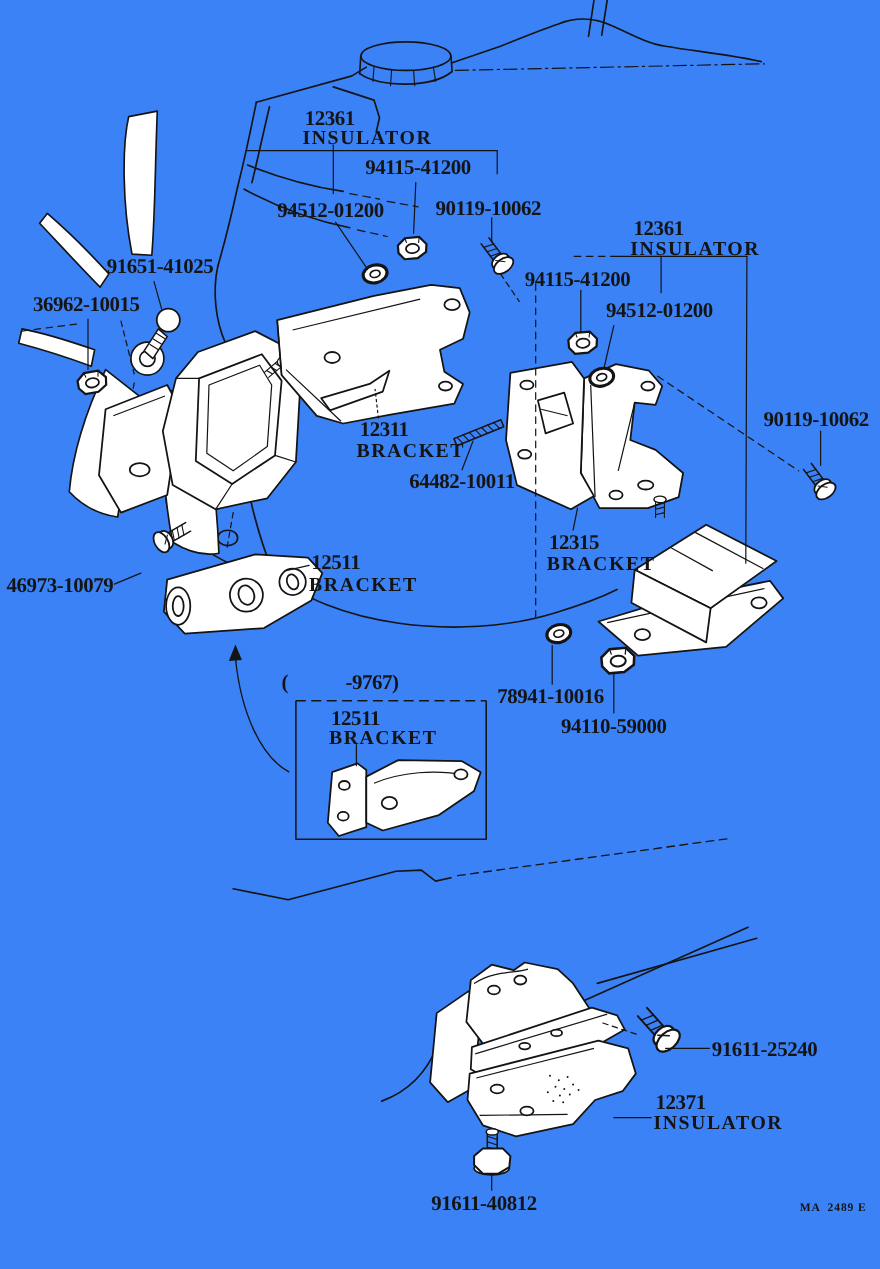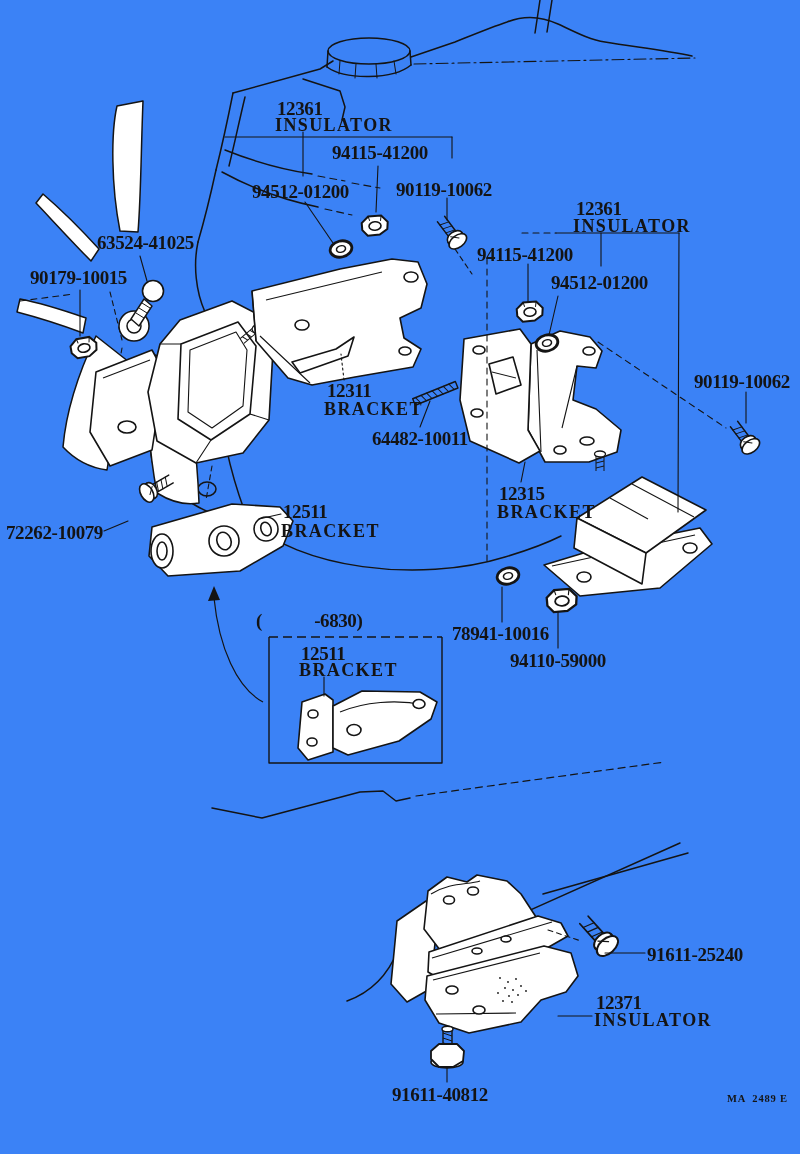--- a/index.html
+++ b/index.html
@@ -250,32 +250,32 @@
 
 <div class="lbl num" style="left:277px;top:99px">12361</div>
 <div class="lbl sub" style="left:275px;top:116px">INSULATOR</div>
 <div class="lbl num" style="left:332px;top:143px">94115-41200</div>
 <div class="lbl num" style="left:252px;top:182px">94512-01200</div>
 <div class="lbl num" style="left:396px;top:180px">90119-10062</div>
 <div class="lbl num" style="left:576px;top:199px">12361</div>
 <div class="lbl sub" style="left:573px;top:217px">INSULATOR</div>
 <div class="lbl num" style="left:477px;top:245px">94115-41200</div>
 <div class="lbl num" style="left:551px;top:273px">94512-01200</div>
-<div class="lbl num" style="left:97px;top:233px">63524-41025</div>
-<div class="lbl num" style="left:30px;top:268px">90179-10015</div>
+<div class="lbl num" style="left:97px;top:233px">91651-41025</div>
+<div class="lbl num" style="left:30px;top:268px">36962-10015</div>
 <div class="lbl num" style="left:327px;top:381px">12311</div>
 <div class="lbl sub" style="left:324px;top:400px">BRACKET</div>
 <div class="lbl num" style="left:372px;top:429px">64482-10011</div>
 <div class="lbl num" style="left:694px;top:372px">90119-10062</div>
 <div class="lbl num" style="left:499px;top:484px">12315</div>
 <div class="lbl sub" style="left:497px;top:503px">BRACKET</div>
 <div class="lbl num" style="left:283px;top:502px">12511</div>
 <div class="lbl sub" style="left:281px;top:522px">BRACKET</div>
-<div class="lbl num" style="left:6px;top:523px">72262-10079</div>
-<div class="lbl num" style="left:256px;top:611px">(            -6830)</div>
+<div class="lbl num" style="left:6px;top:523px">46973-10079</div>
+<div class="lbl num" style="left:256px;top:611px">(            -9767)</div>
 <div class="lbl num" style="left:301px;top:644px">12511</div>
 <div class="lbl sub" style="left:299px;top:661px">BRACKET</div>
 <div class="lbl num" style="left:452px;top:624px">78941-10016</div>
 <div class="lbl num" style="left:510px;top:651px">94110-59000</div>
 <div class="lbl num" style="left:647px;top:945px">91611-25240</div>
 <div class="lbl num" style="left:596px;top:993px">12371</div>
 <div class="lbl sub" style="left:594px;top:1011px">INSULATOR</div>
 <div class="lbl num" style="left:392px;top:1085px">91611-40812</div>
 <div class="lbl tiny" style="left:727px;top:1094px">MA  2489 E</div>
 

